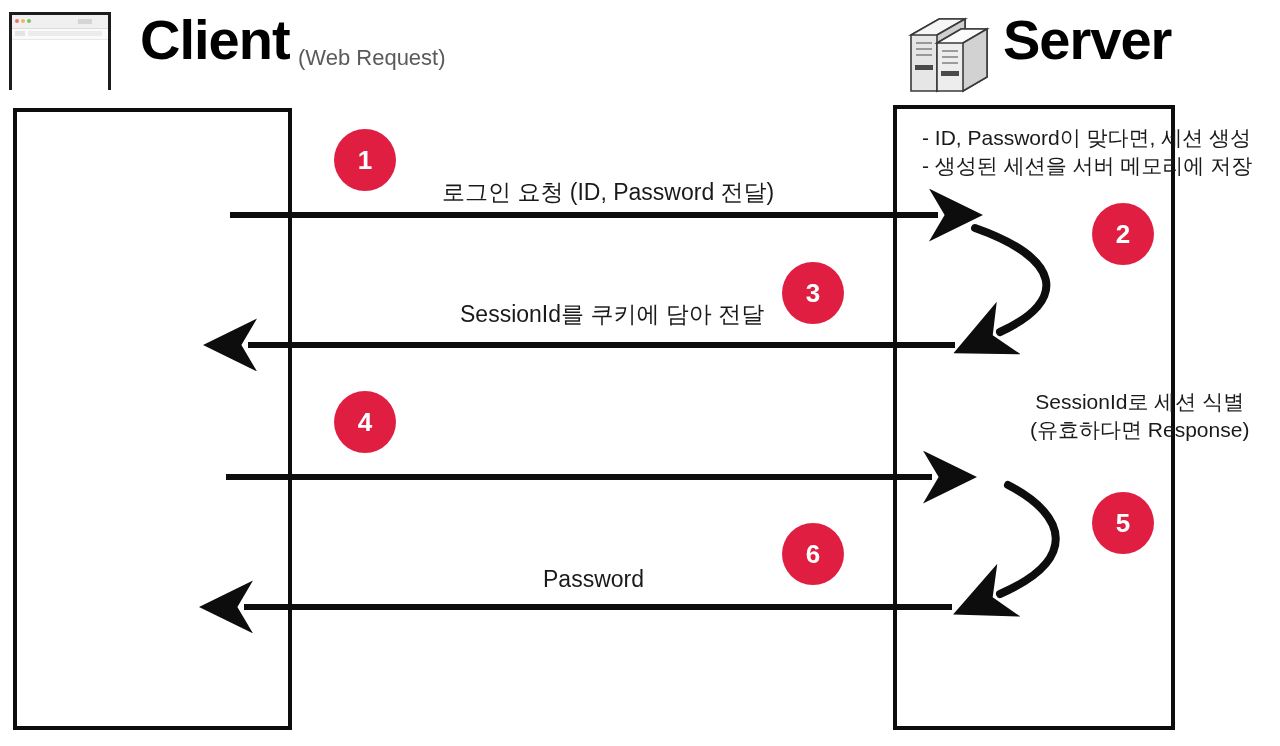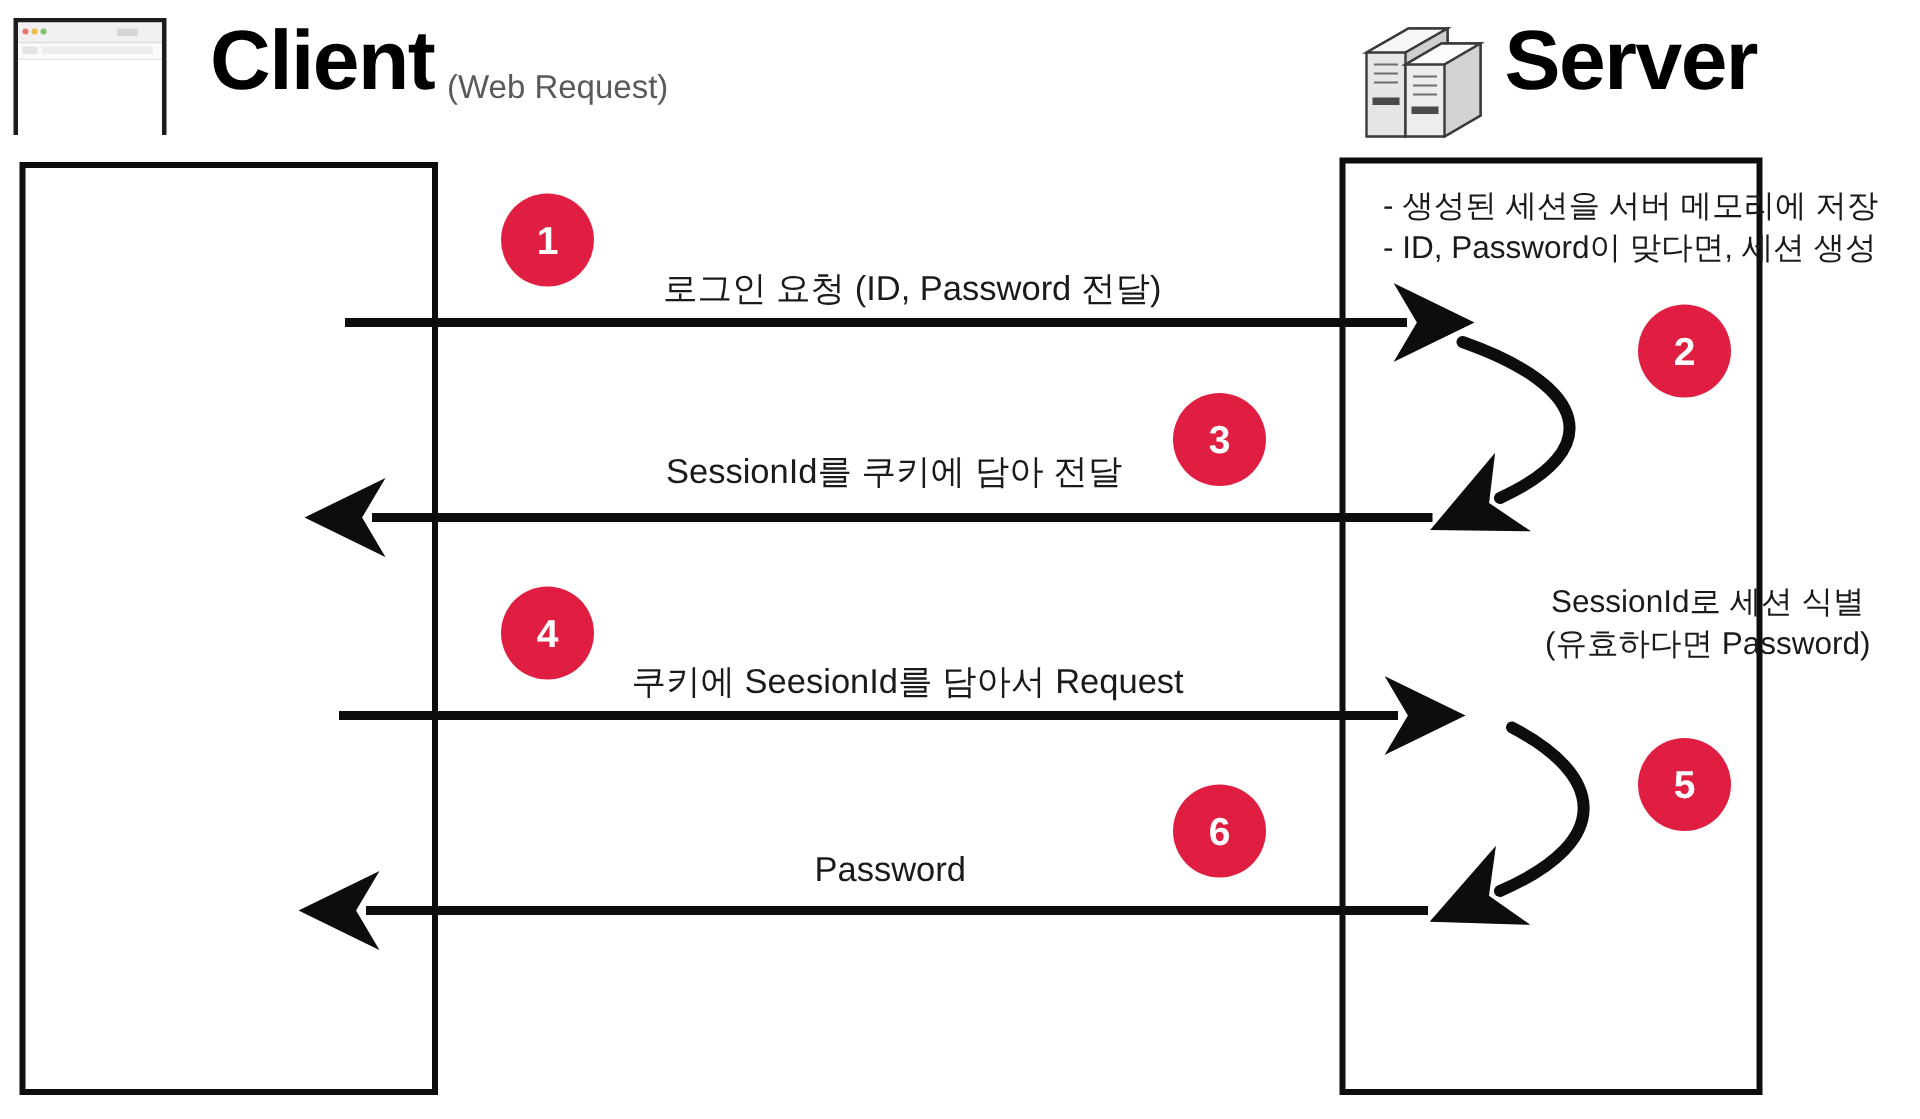--- a/index.html
+++ b/index.html
@@ -263,27 +263,26 @@
   </svg>
 
   <div class="step-badge" style="left:334px; top:129px;">1</div>
   <div class="step-badge" style="left:1092px; top:203px;">2</div>
   <div class="step-badge" style="left:782px; top:262px;">3</div>
   <div class="step-badge" style="left:334px; top:391px;">4</div>
   <div class="step-badge" style="left:1092px; top:492px;">5</div>
   <div class="step-badge" style="left:782px; top:523px;">6</div>
 
   <div class="msg-label" style="left:442px; top:158px;">로그인 요청 (ID, Password 전달)</div>
-  <div class="msg-label" style="left:444px; top:280px;">SessionId를 쿠키에 담아 전달</div>
-  <div class="msg-label" style="left:421px; top:420px;">쿠키에 SeesionId를 담아서 Request</div>
+  <div class="msg-label" style="left:460px; top:280px;">SessionId를 쿠키에 담아 전달</div>
   <div class="msg-label" style="left:543px; top:545px;">Password</div>
 
   <div class="note-text" style="left:922px; top:124px;">
+    <div>- ID, Password이 맞다면, 세션 생성</div>
     <div>- 생성된 세션을 서버 메모리에 저장</div>
-    <div>- ID, Password이 맞다면, 세션 생성</div>
   </div>
 
   <div class="note-text centered" style="left:1030px; top:388px;">
     <div>SessionId로 세션 식별</div>
-    <div>(유효하다면 Password)</div>
+    <div>(유효하다면 Response)</div>
   </div>
 
 </div>
 
 </body></html>

